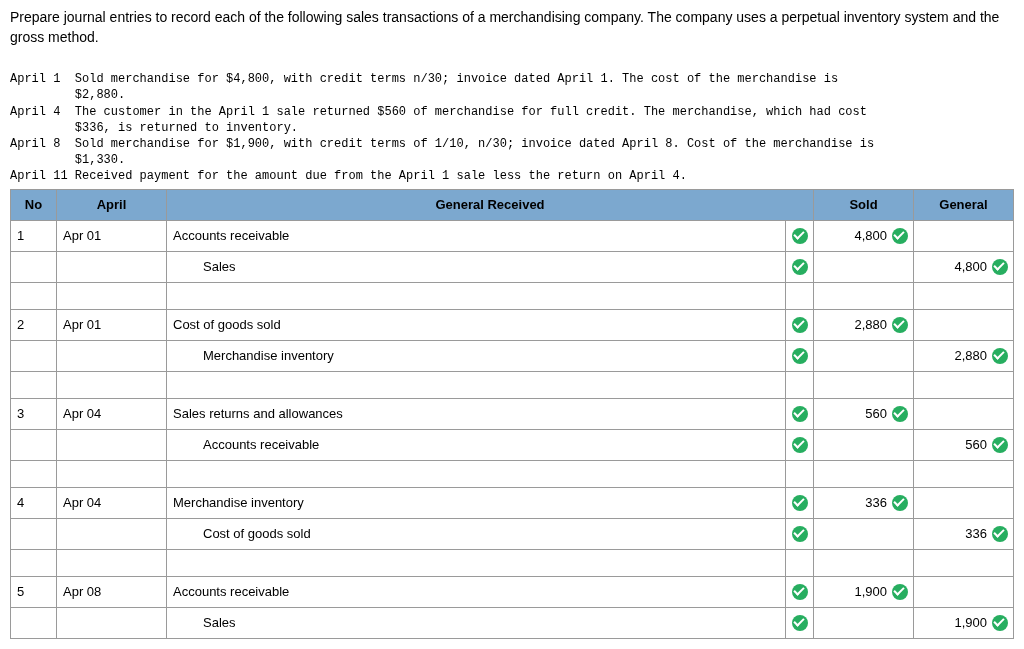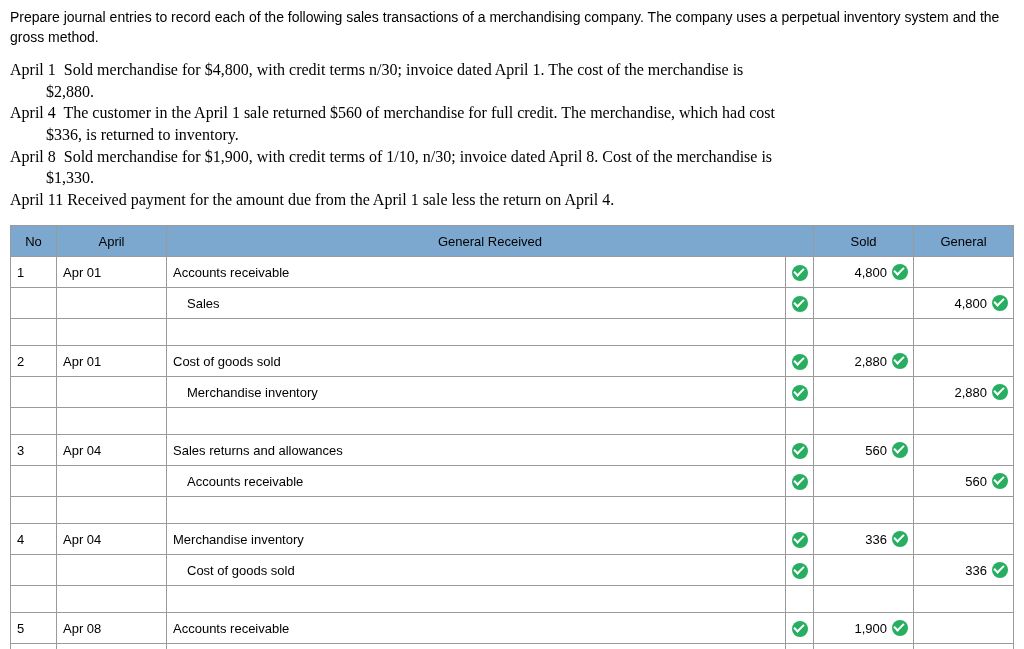--- a/index.html
+++ b/index.html
@@ -1,24 +1,24 @@
 <!DOCTYPE html>
 <html><head>
 <meta charset="utf-8">
 <style>
 body{margin:0;padding:8px 10px;font-family:Arial,Helvetica,sans-serif;font-size:13px;color:#000;background:#fff}
-.intro{font-size:14px;line-height:1.4;margin-bottom:12px}
-.tx{font-family:Liberation Serif, serif;font-size:16px;line-height:1.35;margin-bottom:15px;white-space:pre}
+.intro{font-size:14px;line-height:1.4;margin-bottom:24px}
+.tx{font-family:Liberation Mono, monospace;font-size:12px;line-height:1.35;margin-bottom:4px;white-space:pre}
 table{border-collapse:collapse;width:100%;table-layout:fixed}
 th,td{border:1px solid #9a9a9a;padding:4px 6px;height:22px;font-size:13px;vertical-align:middle;background:#fff}
-th{background:#7ca8cf;font-weight:normal;text-align:center}
+th{background:#7ca8cf;font-weight:bold;text-align:center}
 td.no{width:46px;text-align:left}
 td.date{width:110px;}
 td.gj{text-align:left}
-td.ind{padding-left:20px}
+td.ind{padding-left:36px}
 td.amt{width:100px;text-align:right;position:relative;padding-right:26px}
 td.ck{width:28px;text-align:center}
 .chk{display:inline-block;width:16px;height:16px;border-radius:50%;background:#27ae60;position:relative;vertical-align:middle}
 .chk::after{content:"";position:absolute;left:4px;top:1px;width:4px;height:8px;border:solid #fff;border-width:0 2px 2px 0;transform:rotate(45deg)}
 td.amt .chk{position:absolute;right:5px;top:50%;margin-top:-8px}
 tr.spacer td{height:18px}
 </style>
 </head>
 <body>
 

